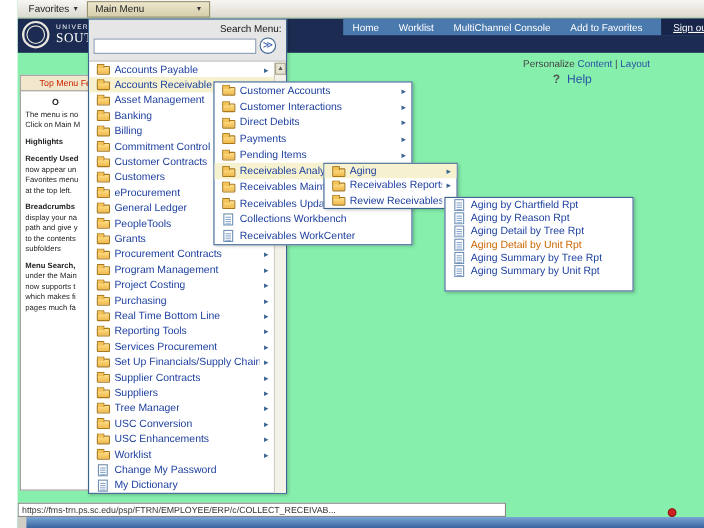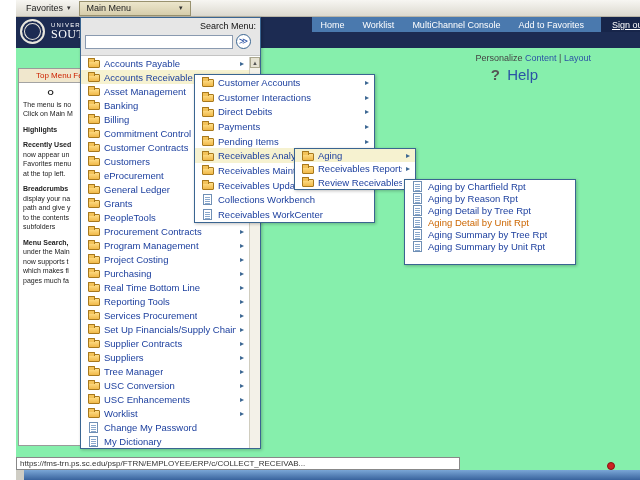--- a/index.html
+++ b/index.html
@@ -43,21 +43,21 @@
   .logo-line2 { font-family: "Liberation Serif", "DejaVu Serif", serif; font-size: 12px; letter-spacing: .5px; }
 
   .nav-strip { position: absolute; right: 0; top: 0; height: 15px; display: flex; align-items: stretch; background: var(--navbar-blue, #4a79ae); }
   .nav-links { display: flex; align-items: center; }
   .nav-link { color: #fff; font-size: 9px; padding: 0 9px; cursor: pointer; white-space: nowrap; }
   .signout { background: #17254a; color: #fff; font-size: 9px; display: flex; align-items: center; padding: 0 11px; margin-left: 8px; cursor: pointer; text-decoration: underline; }
 
   
   .personalize { position: absolute; top: 53px; right: 65px; font-size: 9px; color: #444; white-space: nowrap; }
   .plink { color: #2b53a5; cursor: pointer; }
-  .helprow { position: absolute; top: 66px; right: 118px; font-size: 15px; white-space: nowrap; }
+  .helprow { position: absolute; top: 66px; right: 118px; font-size: 11px; white-space: nowrap; }
   .helprow .q { color: #555; font-weight: bold; margin-right: 3px; }
   .helprow .hlink { color: #2b53a5; cursor: pointer; }
 
   
   .left-box { position: absolute; left: 2px; top: 68px; width: 65px; height: 378px; background: #fff; border: 1px solid #9a9a9a; }
   .left-title {
     background: var(--title-bg-tan, #f0e7cd); color: var(--panel-title-red, #cc2200);
     font-weight: normal; font-size: 8px; padding: 2px 17px;
     border-bottom: 1px solid #a3a3a3; white-space: nowrap; overflow: hidden;
   }
@@ -271,27 +271,27 @@
         </div>
 
         <div class="mi">
           <span class="ic icon-folder"></span>
           <span class="lbl">General Ledger</span>
           <span class="arr">▸</span>
         </div>
 
         <div class="mi">
           <span class="ic icon-folder"></span>
+          <span class="lbl">PeopleTools</span>
+          <span class="arr">▸</span>
+        </div>
+
+        <div class="mi">
+          <span class="ic icon-folder"></span>
           <span class="lbl">Grants</span>
-          <span class="arr">▸</span>
-        </div>
-
-        <div class="mi">
-          <span class="ic icon-folder"></span>
-          <span class="lbl">PeopleTools</span>
           <span class="arr">▸</span>
         </div>
 
         <div class="mi">
           <span class="ic icon-folder"></span>
           <span class="lbl">Procurement Contracts</span>
           <span class="arr">▸</span>
         </div>
 
         <div class="mi">

